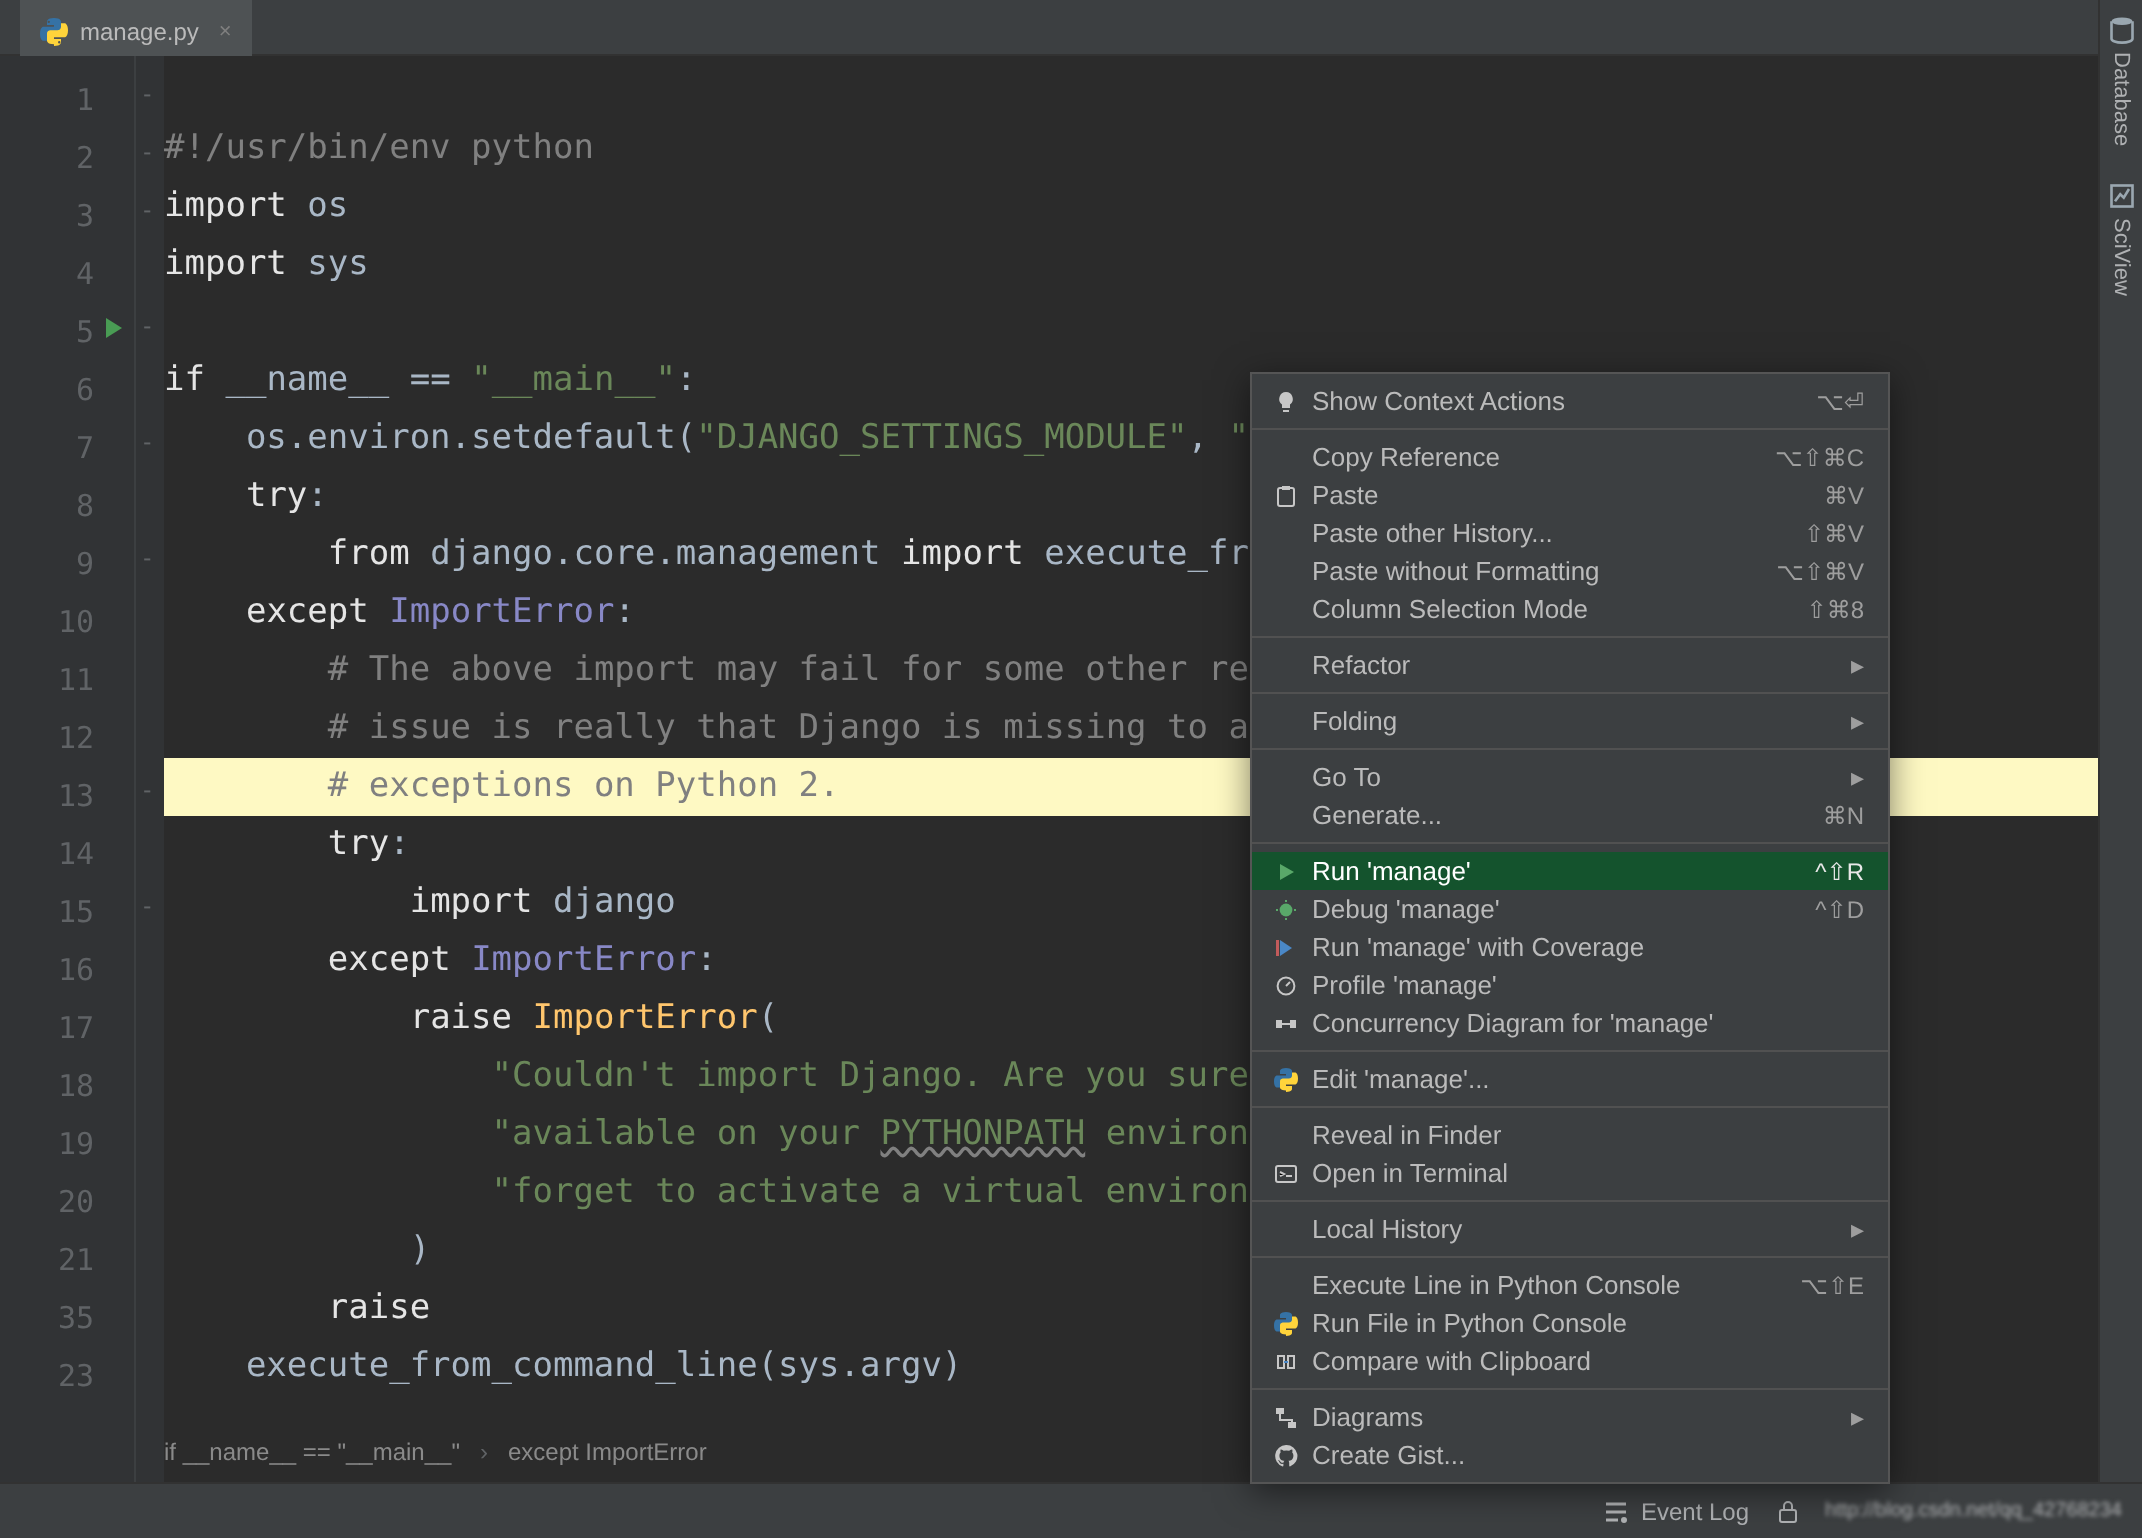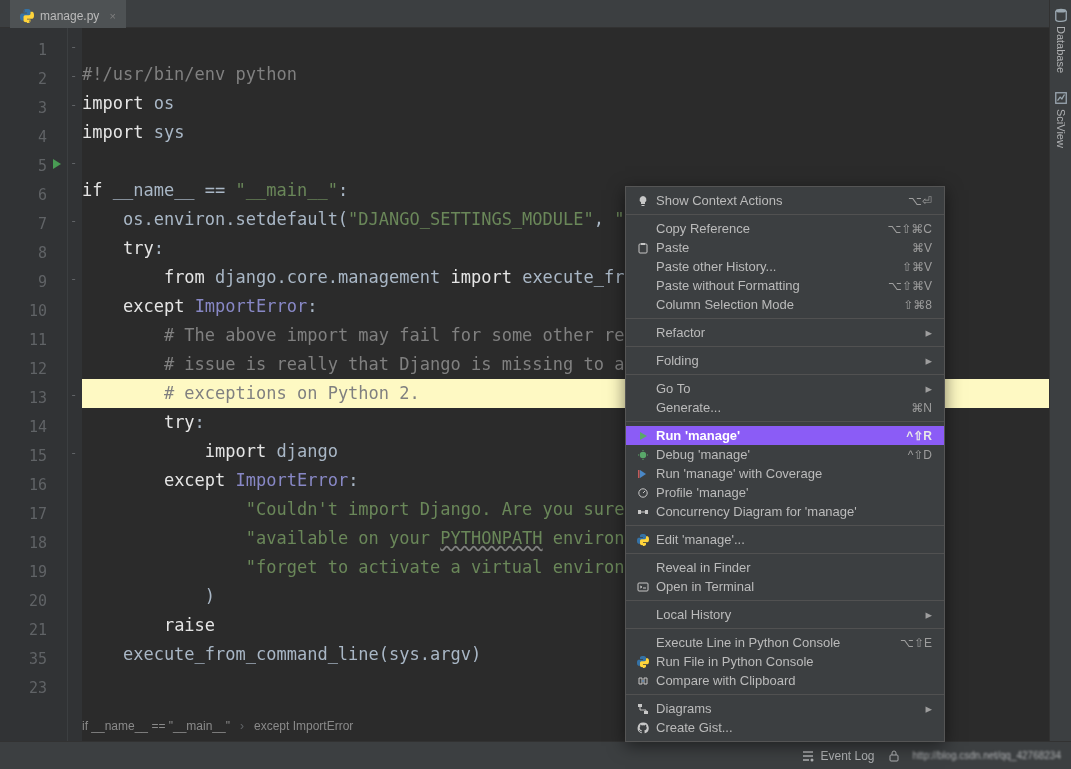--- a/index.html
+++ b/index.html
@@ -168,21 +168,21 @@
   color: #bbbbbb;
   z-index: 100;
   padding: 4px 0;
 }
 .menu-item {
   display: flex;
   align-items: center;
   height: 19px;
   padding: 0 12px 0 8px;
 }
-.menu-item.selected { background: #8b5cf6; color: #ffffff; font-weight: bold; }
+.menu-item.selected { background: #14532d; color: #ffffff; }
 .menu-icon {
   width: 18px;
   display: flex;
   justify-content: center;
   margin-right: 4px;
   flex-shrink: 0;
 }
 .menu-label { flex: 1; white-space: nowrap; }
 .menu-shortcut { color: #9e9e9e; font-size: 12px; margin-left: 12px; }
 .menu-item.selected .menu-shortcut { color: #e8e8e8; }
@@ -312,20 +312,21 @@
     <div class="code-line"><span>    os.environ.setdefault(</span><span class="str">"DJANGO_SETTINGS_MODULE"</span><span class="op">, </span><span class="str">"CareerData.settings"</span><span>)</span></div>
     <div class="code-line"><span>    </span><span class="kw">try</span><span class="op">:</span></div>
     <div class="code-line"><span>        </span><span class="kw">from</span><span> django.core.management </span><span class="kw">import</span><span> execute_from_command_line</span></div>
     <div class="code-line"><span>    </span><span class="kw">except</span><span> </span><span class="cls">ImportError</span><span class="op">:</span></div>
     <div class="code-line"><span>        </span><span class="cmt"># The above import may fail for some other reason. Ensure that the</span></div>
     <div class="code-line"><span>        </span><span class="cmt"># issue is really that Django is missing to avoid masking other</span></div>
     <div class="code-line caret-line"><span>        </span><span class="cmt"># exceptions on Python 2.</span></div>
     <div class="code-line"><span>        </span><span class="kw">try</span><span class="op">:</span></div>
     <div class="code-line"><span>            </span><span class="kw">import</span><span> django</span></div>
     <div class="code-line"><span>        </span><span class="kw">except</span><span> </span><span class="cls">ImportError</span><span class="op">:</span></div>
+    <div class="code-line"><span>            </span><span class="kw">raise</span><span> </span><span class="fn">ImportError</span><span>(</span></div>
     <div class="code-line"><span>                </span><span class="str">"Couldn't import Django. Are you sure it's installed and "</span></div>
     <div class="code-line"><span>                </span><span class="str">"available on your </span><span class="str wavy">PYTHONPATH</span><span class="str"> environment variable? Did you "</span></div>
     <div class="code-line"><span>                </span><span class="str">"forget to activate a virtual environment?"</span></div>
     <div class="code-line"><span>            )</span></div>
     <div class="code-line"><span>        </span><span class="kw">raise</span></div>
     <div class="code-line"><span>    execute_from_command_line(sys.argv)</span></div>
     <div class="code-line"></div>
   </div>
 </div>
 

